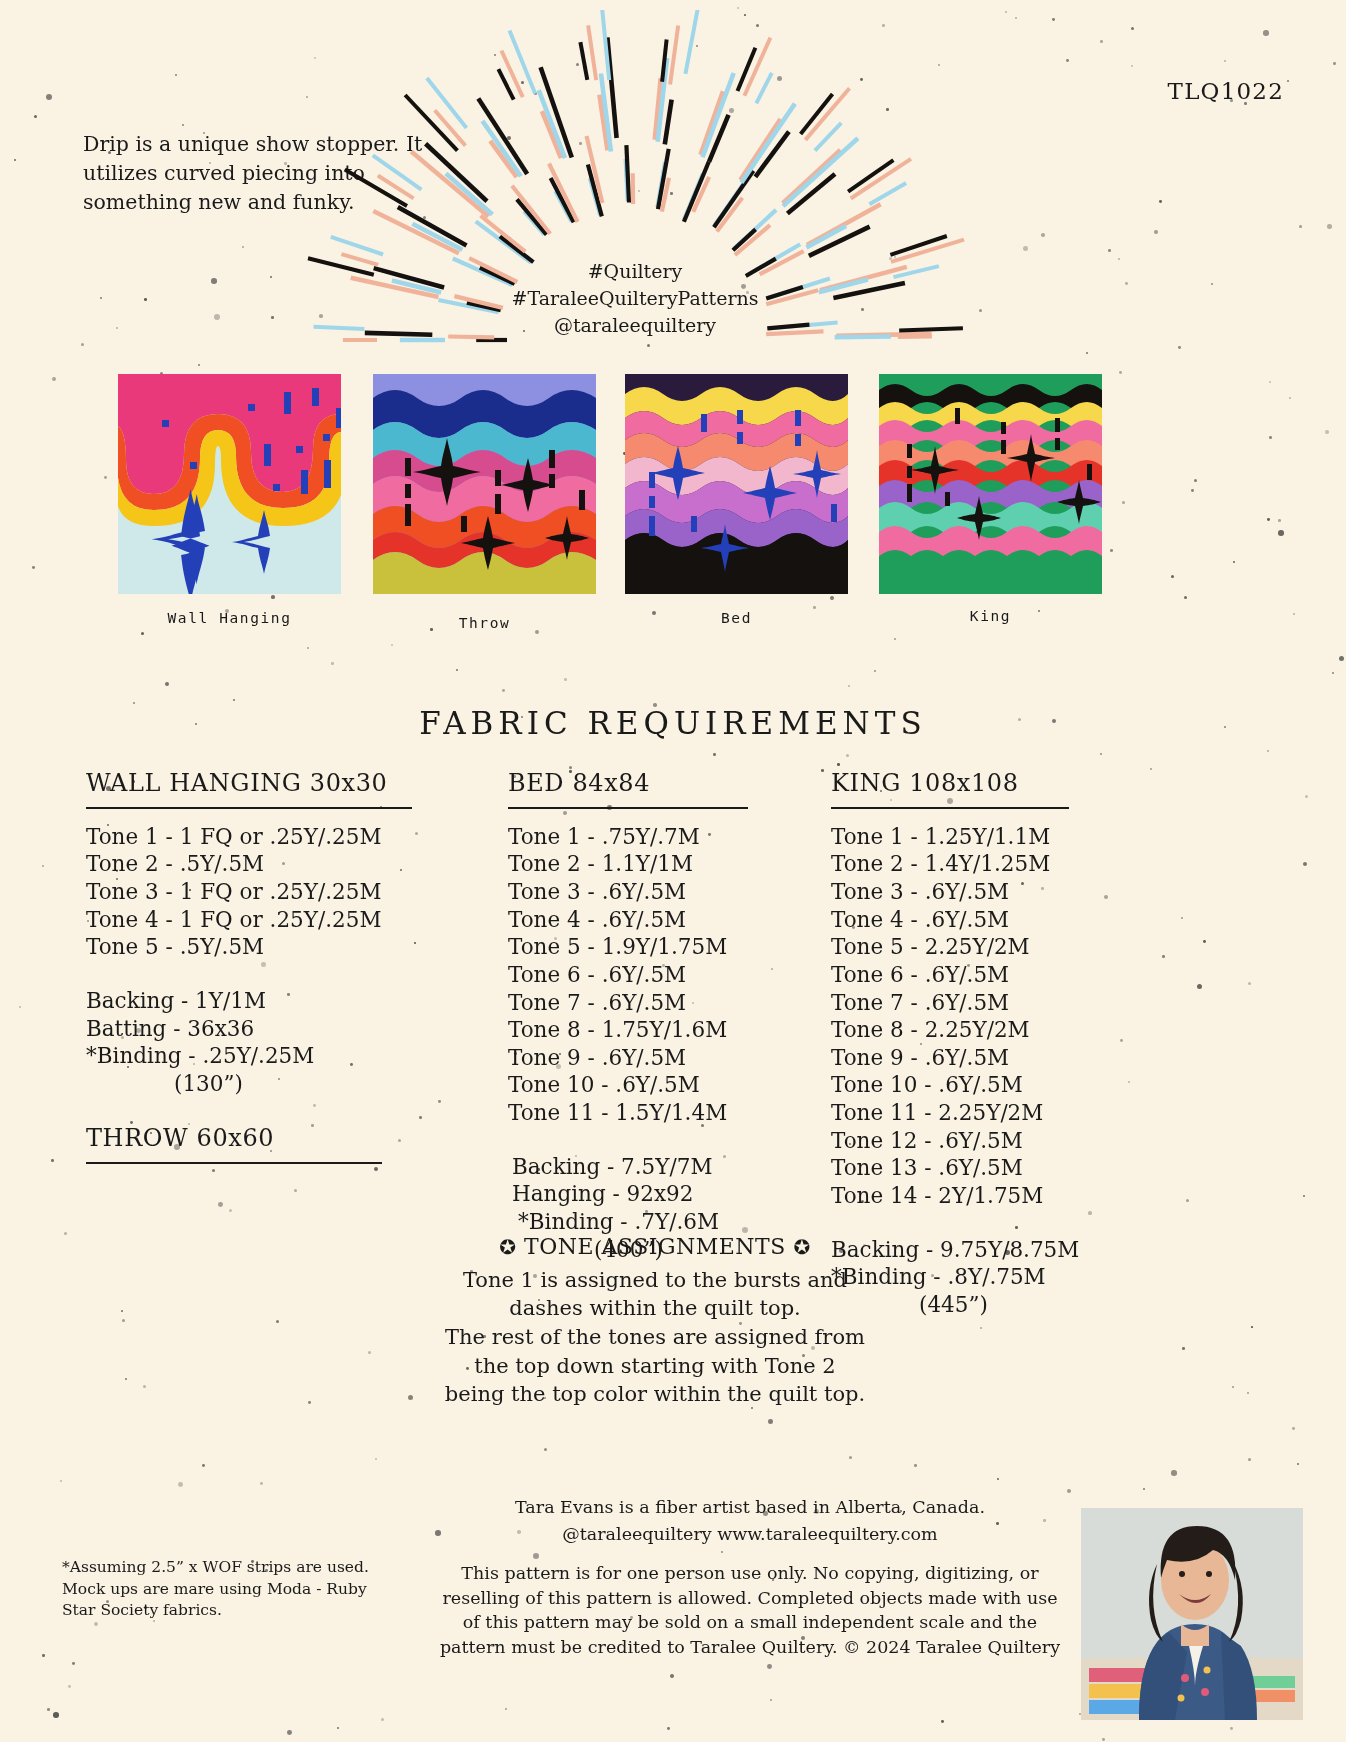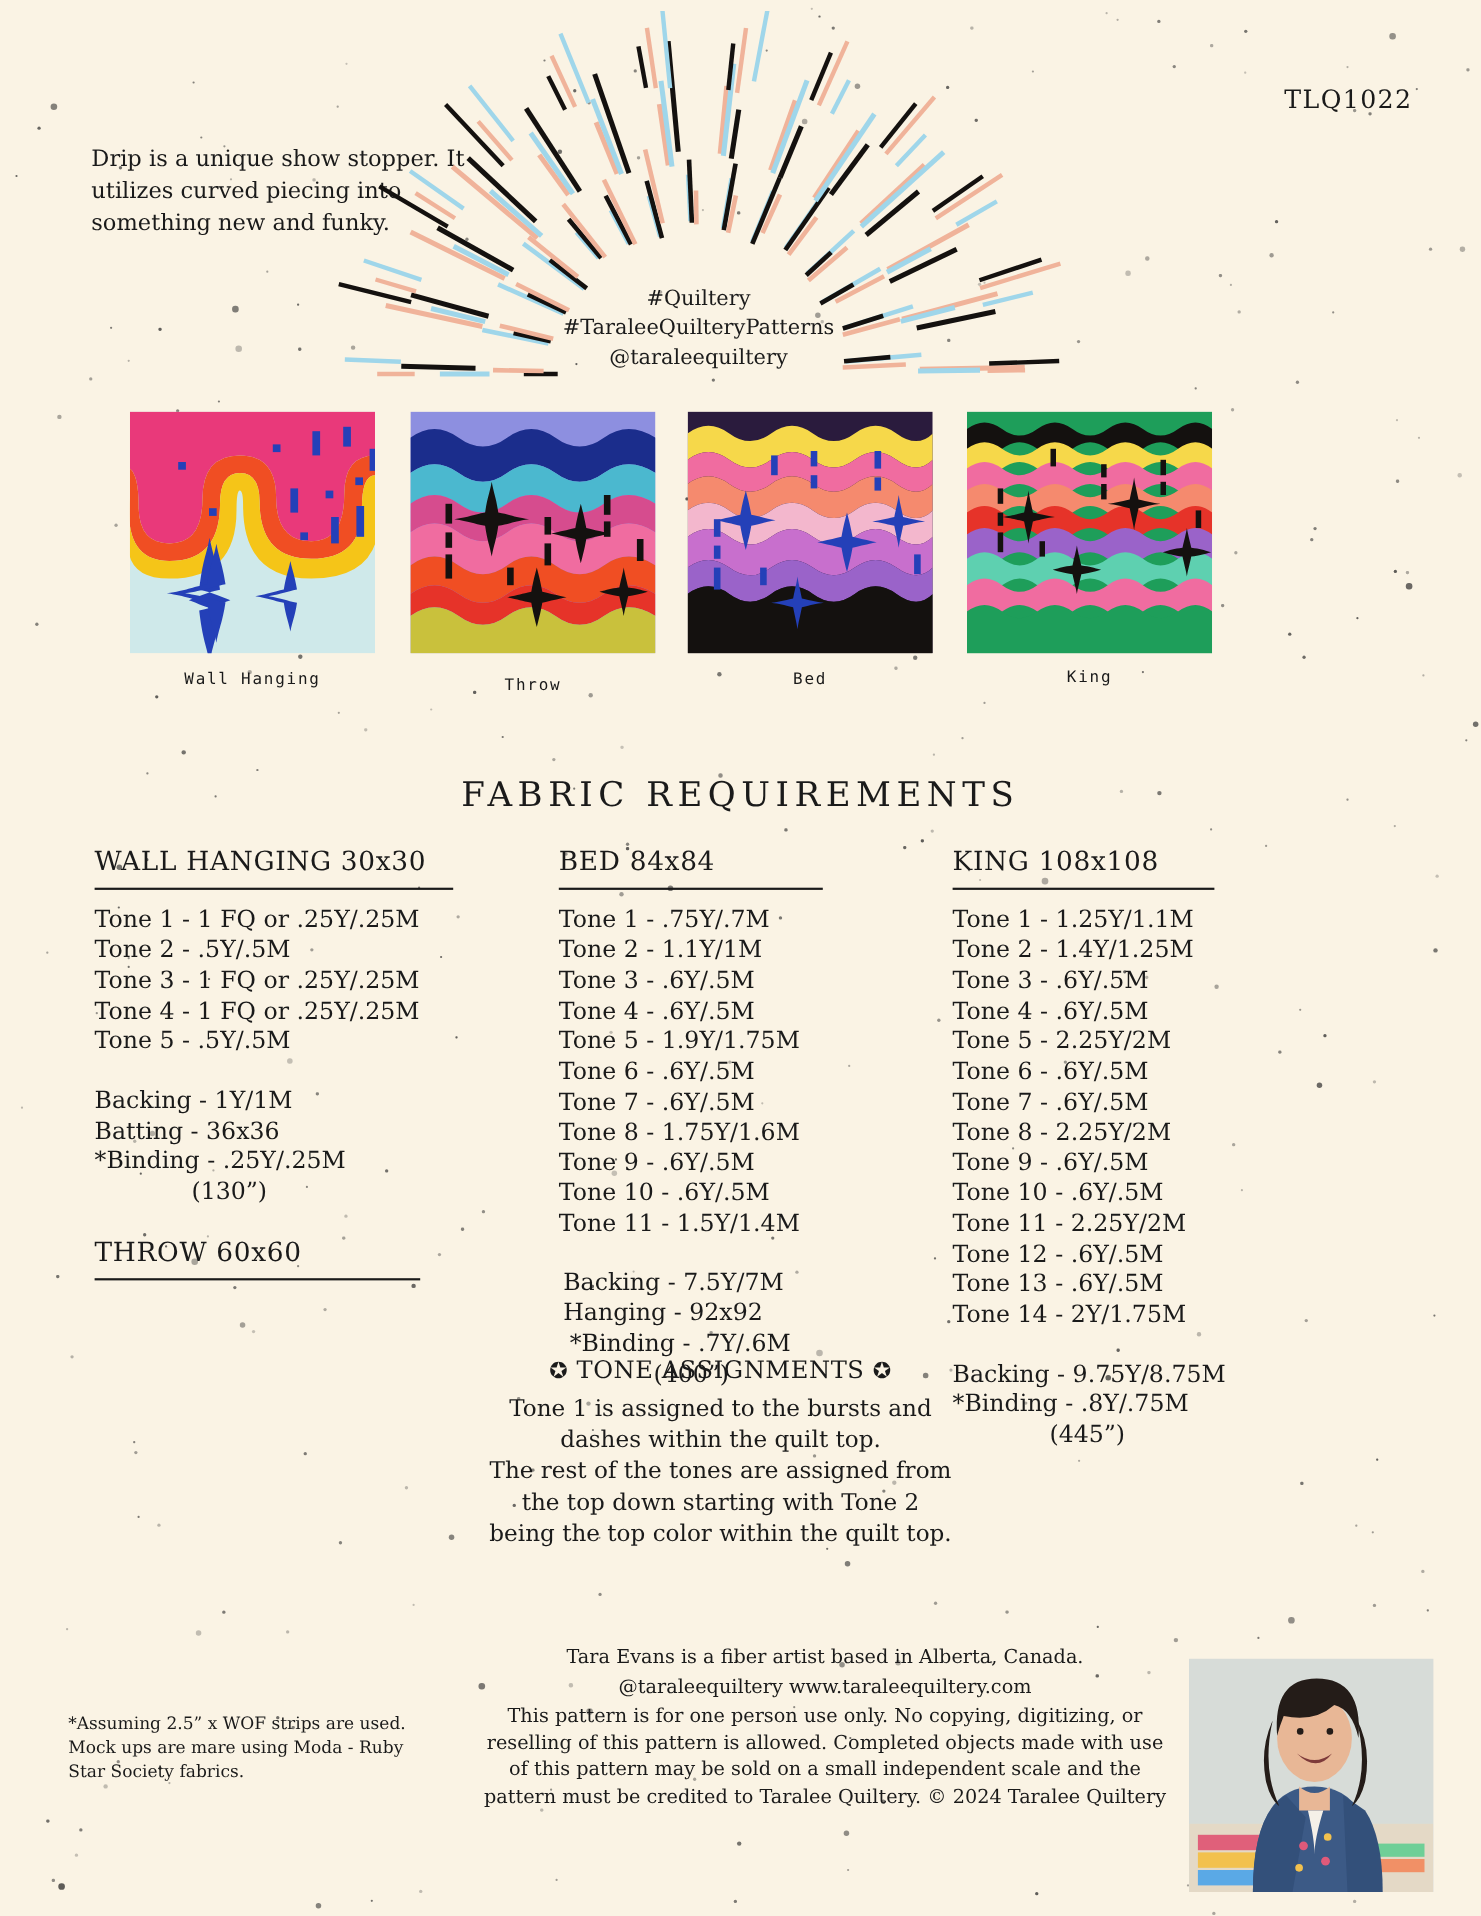--- a/index.html
+++ b/index.html
@@ -54,21 +54,21 @@
   
   .fabreq {
     position:absolute; left:0; top:705px; width:1346px; text-align:center;
     font-size:31px; letter-spacing:5px; font-family:"DejaVu Serif", serif;
   }
 
   
   .col { position:absolute; font-size:21.5px; line-height:1.285; }
   .colA { left:86px; top:768px; width:370px; }
   .colB { left:508px; top:768px; width:330px; }
-  .colC { left:866px; top:768px; width:350px; }
+  .colC { left:831px; top:768px; width:350px; }
 
   .blk-title { font-size:24px; letter-spacing:.6px; margin-bottom:8px; }
   .rule { height:2px; background:#1a1a1a; margin:4px 0 14px 0; }
   .rA { width:326px; }
   .rB { width:240px; }
   .rC { width:238px; }
   .list div { white-space:nowrap; }
   .gap { height:26px; }
   .indent { padding-left:88px; }
   .indentB { padding-left:86px; }
@@ -87,21 +87,21 @@
     position:absolute; left:62px; top:1557px; width:390px;
     font-size:15.5px; line-height:1.4;
   }
 
   
   .bio {
     position:absolute; left:405px; top:1495px; width:690px;
     text-align:center; font-size:17.5px; line-height:1.4;
   }
   .bio .line2 { margin-top:2px; }
-  .bio .block { margin-top:2px; }
+  .bio .block { margin-top:15px; }
 
   .photo {
     position:absolute; right:43px; bottom:22px; width:222px; height:212px;
     overflow:hidden; background:#cfd8d6;
   }
 </style>
 </head>
 <body>
 
 <div class="speckles" id="speckles">

